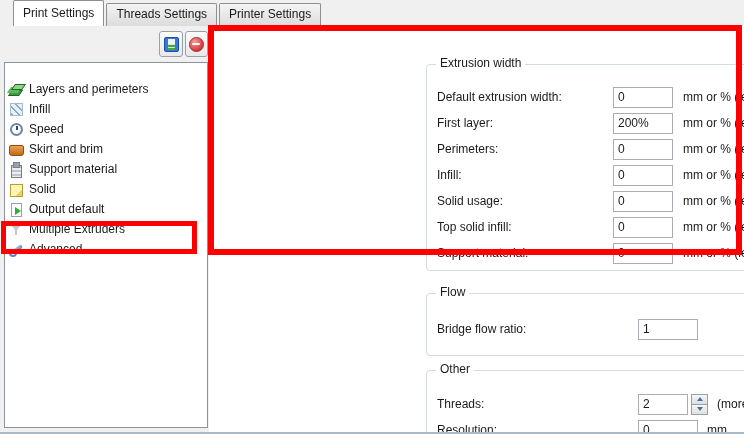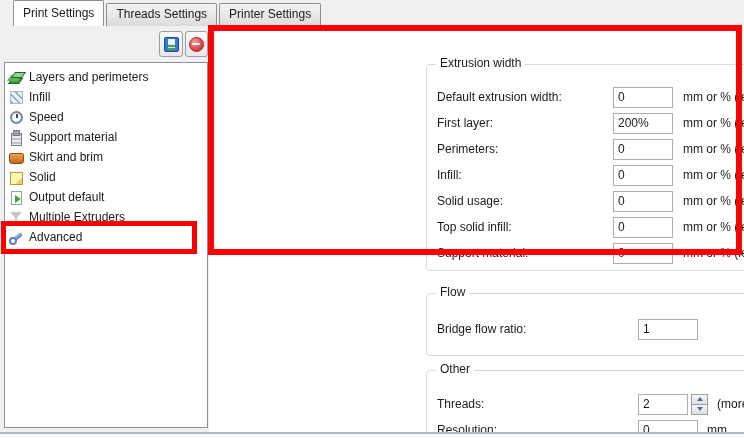--- a/index.html
+++ b/index.html
@@ -31,21 +31,21 @@
   .ic-floppy::after  { content:""; position:absolute; left:4px; top:2px; width:7px; height:5px; background:#eef4fc; }
   .ic-floppy i { position:absolute; left:4px; bottom:2px; width:7px; height:6px;
                  background:repeating-linear-gradient(#cdeccd 0 1px,#4aa34a 1px 3px); }
   .ic-delete { position:relative; width:15px; height:15px; }
   .ic-delete::before { content:""; position:absolute; inset:0; border-radius:50%;
                        background:radial-gradient(circle at 35% 30%, #f79d9d, #d23535 75%); border:1px solid #a82222; }
   .ic-delete::after { content:""; position:absolute; left:3px; top:6px; width:8px; height:2px; background:#fff; border-radius:1px; }
 
   
   .sidebar { position:absolute; left:4px; top:62px; width:204px; height:366px; background:#fff;
-             border:1px solid #8b929b; padding-top:4px; }
+             border:1px solid #8b929b; padding-top:16px; }
   .sitem { height:20px; display:flex; align-items:center; padding-left:4px; cursor:default; }
   .sitem .lab { padding-left:5px; }
   .ic { position:relative; width:15px; height:15px; flex:none; }
 
   .ic-layers::before { content:""; position:absolute; left:1px; top:8px; width:9px; height:4px;
       background:#3f9b3f; border:1px solid #256325; transform:skewX(-35deg); }
   .ic-layers::after { content:""; position:absolute; left:4px; top:2px; width:9px; height:4px;
       background:#8fd48f; border:1px solid #256325; transform:skewX(-35deg); box-shadow:-2px 3px 0 #5cb85c; }
 
   .ic-infill::before { content:""; position:absolute; inset:1px;
@@ -146,26 +146,26 @@
     </div>
     <div class="sitem">
       <span class="ic ic-infill"></span>
       <span class="lab">Infill</span>
     </div>
     <div class="sitem">
       <span class="ic ic-speed"></span>
       <span class="lab">Speed</span>
     </div>
     <div class="sitem">
+      <span class="ic ic-skirt"></span>
+      <span class="lab">Skirt and brim</span>
+    </div>
+    <div class="sitem">
       <span class="ic ic-support"></span>
       <span class="lab">Support material</span>
-    </div>
-    <div class="sitem">
-      <span class="ic ic-skirt"></span>
-      <span class="lab">Skirt and brim</span>
     </div>
     <div class="sitem">
       <span class="ic ic-notes"></span>
       <span class="lab">Solid</span>
     </div>
     <div class="sitem">
       <span class="ic ic-output"></span>
       <span class="lab">Output default</span>
     </div>
     <div class="sitem">

